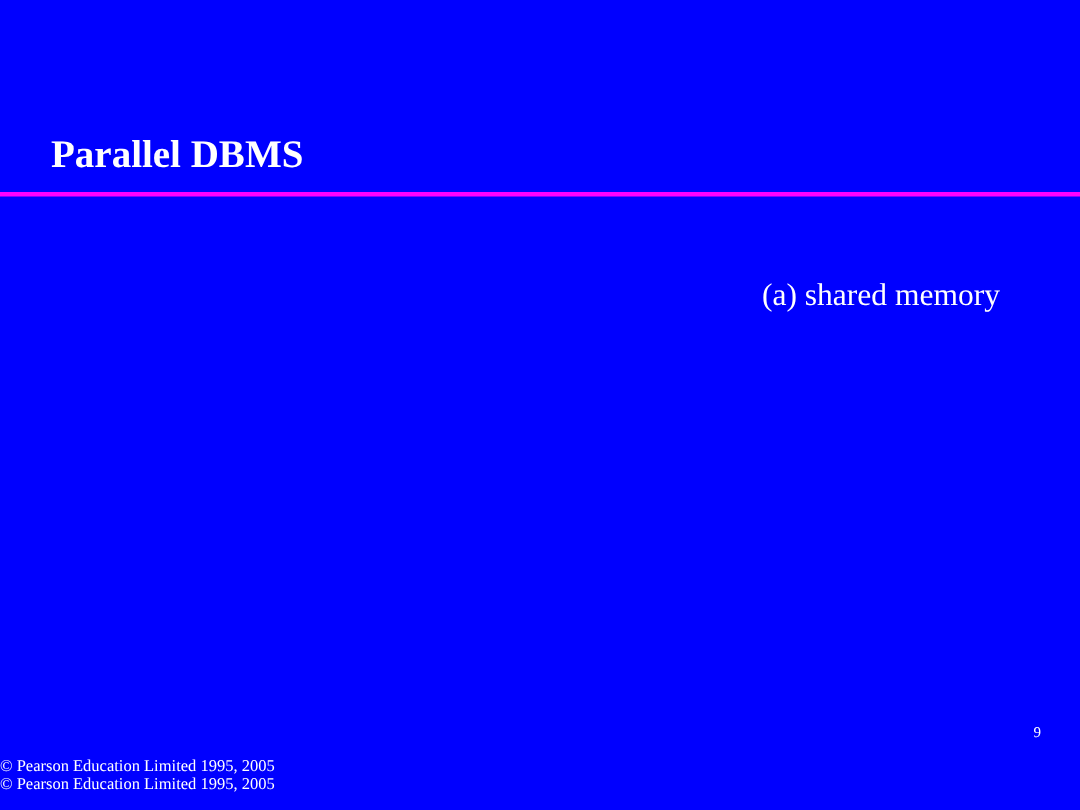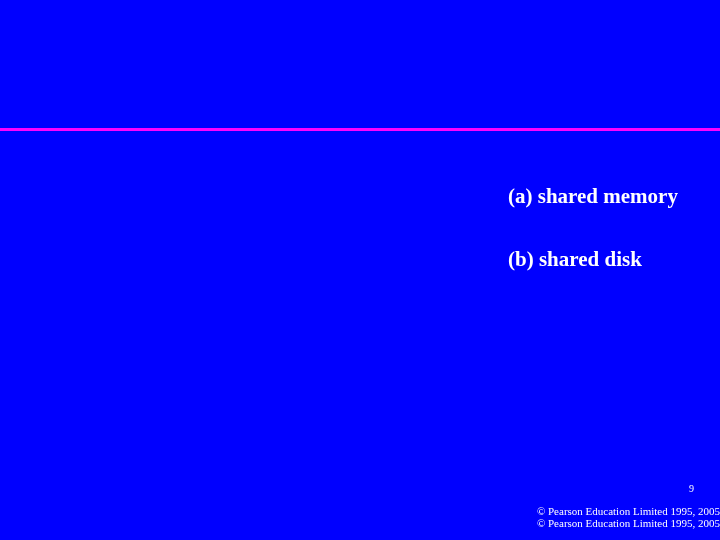--- a/index.html
+++ b/index.html
@@ -33,52 +33,51 @@
   .list {
     position: absolute;
     top: 184px;
     left: 508px;
     color: #ffffff;
     font-size: 21px;
   }
   .list-item {
     margin-bottom: 38px;
     white-space: nowrap;
-    font-weight: bold;
   }
   .footer {
     position: absolute;
     bottom: 10px;
     left: 0;
     width: 720px;
-    text-align: right;
+    text-align: left;
     color: #ffffff;
     font-size: 11px;
     line-height: 1.15;
   }
   .footer-line { display: block; }
   .pagenum {
     position: absolute;
     bottom: 46px;
     right: 26px;
     color: #ffffff;
     font-size: 10px;
   }
 </style>
 </head>
 <body>
 
 <div class="slide">
 
+  <div class="title">Parallel DBMS</div>
 
   <div class="rule"></div>
 
   <div class="list">
     <div class="list-item">(a) shared memory</div>
-    <div class="list-item">(b) shared disk</div>
   </div>
 
   <div class="footer">
     <span class="footer-line">© Pearson Education Limited 1995, 2005</span>
     <span class="footer-line">© Pearson Education Limited 1995, 2005</span>
   </div>
 
   <div class="pagenum">9</div>
 
 </div>

